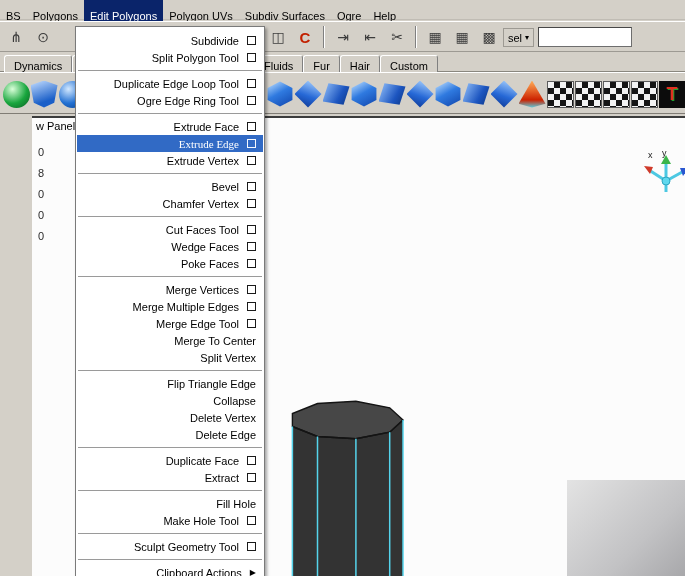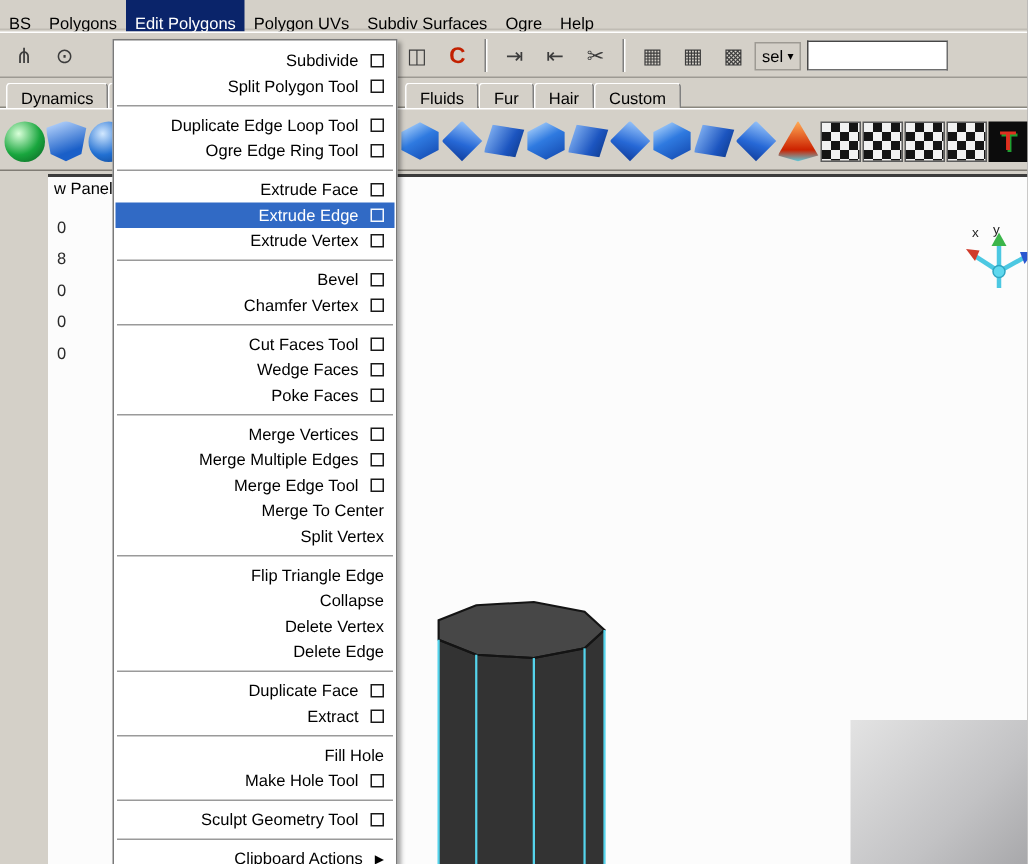--- a/index.html
+++ b/index.html
@@ -48,21 +48,21 @@
   .hud{position:absolute;left:6px;color:#2a2a2a;}
   .compass{position:absolute;left:604px;top:30px;}
   .compass text{font-family:"Liberation Sans",sans-serif;font-size:9px;fill:#222;}
   .cyl{position:absolute;left:252px;top:276px;}
   .grayblock{position:absolute;left:535px;top:362px;width:148px;height:98px;background:linear-gradient(135deg,#e3e3e3 0%,#c2c2c4 55%,#9d9da0 100%);}
 
   
   .menu{position:absolute;left:75px;top:26px;width:190px;background:#fff;border:1px solid #7a7a7a;box-shadow:2px 2px 3px rgba(0,0,0,.35);z-index:10;padding:5px 1px 4px 1px;}
   .menu .item{height:17px;display:flex;align-items:center;padding:0 7px 0 14px;white-space:nowrap;cursor:default;text-align:right;}
   .menu .item .lab{flex:1;}
-  .menu .item.hl{background:#316ac5;color:#fff;}
+  .menu .item.hl{background:#316ac5;color:#fff;font-family:Liberation Serif, serif;}
   .optbox{width:9px;height:9px;border:1px solid #1a1a1a;flex:0 0 auto;margin-left:8px;}
   .item.hl .optbox{border-color:#f4f8ff;}
   .subarrow{font-size:8px;flex:0 0 auto;margin-left:8px;}
   .sep{border-top:1px solid #9a9a9a;margin:4px 1px;}
 </style>
 </head>
 <body>
 
 <div class="screen">
 
@@ -102,21 +102,21 @@
 
   <div class="tabsrow">
     <div class="tabgrp" style="left:4px;">
       <div class="tab">
           <span>Dynamics</span>
         </div>
       <div class="tab">
           <span>F</span>
         </div>
     </div>
-    <div class="tabgrp" style="left:270px;">
+    <div class="tabgrp" style="left:254px;">
       <div class="tab">
           <span>Fluids</span>
         </div>
       <div class="tab">
           <span>Fur</span>
         </div>
       <div class="tab">
           <span>Hair</span>
         </div>
       <div class="tab">

